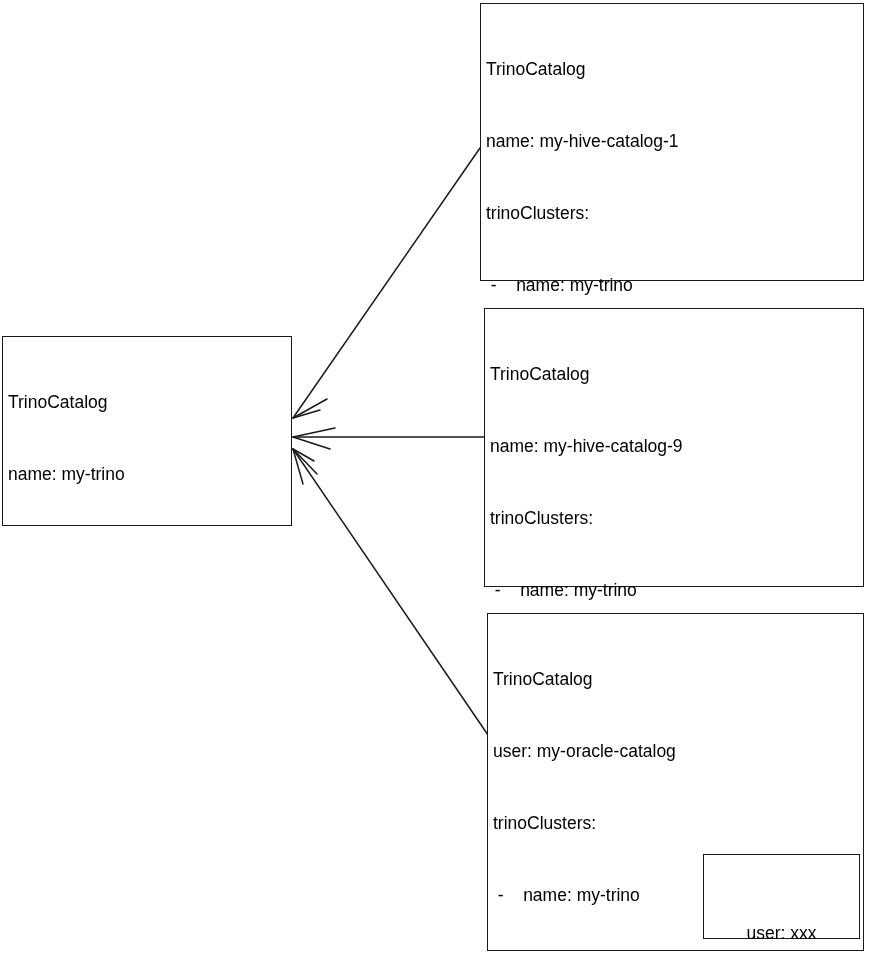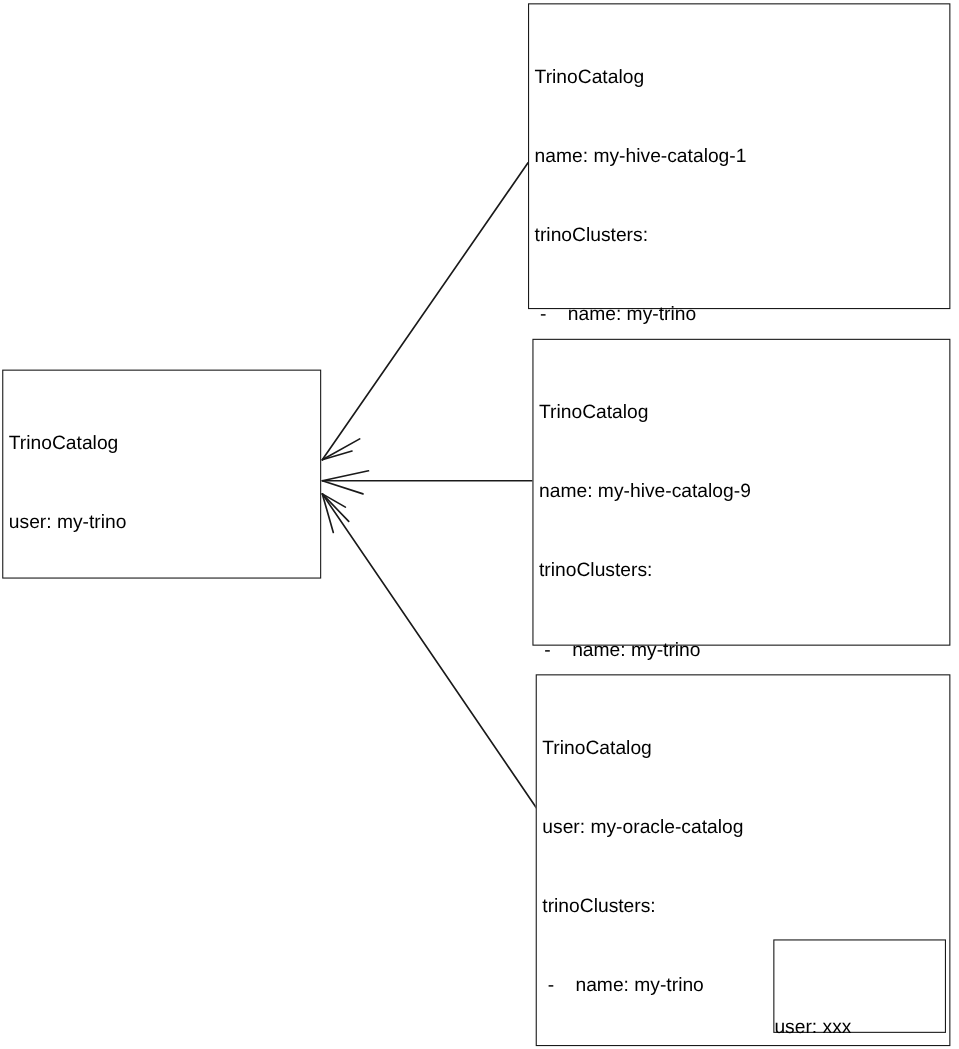--- a/index.html
+++ b/index.html
@@ -81,21 +81,21 @@
   }
   #node-secret .node-text {
     left: 0;
     right: 0;
     top: 16px;
     text-align: center;
     font-size: 17.5px;
     line-height: 25px;
   }
   #node-secret .node-text .ln {
-    text-align: left;
+    text-align: center;
   }
 </style>
 </head>
 <body>
 
 <div id="canvas">
 
   <svg class="edge-layer" viewBox="0 0 872 954" width="872" height="954" xmlns="http://www.w3.org/2000/svg">
     <g fill="none" stroke="#1a1a1a" stroke-width="1.5" stroke-linecap="round">
 
@@ -124,21 +124,21 @@
         <line x1="786" y1="856" x2="768" y2="826"></line>
         <line x1="786" y1="856" x2="779" y2="832"></line>
       </g>
 
     </g>
   </svg>
 
   <div class="node" id="node-cluster">
     <div class="node-text">
       <span class="ln">TrinoCatalog</span>
-      <span class="ln">user: my-trino</span>
+      <span class="ln">name: my-trino</span>
     </div>
   </div>
 
   <div class="node" id="node-catalog-hive-1">
     <div class="node-text">
       <span class="ln">TrinoCatalog</span>
       <span class="ln">name: my-hive-catalog-1</span>
       <span class="ln">trinoClusters:</span>
       <span class="ln"> -    name: my-trino</span>
       <span class="ln">hive:</span>

